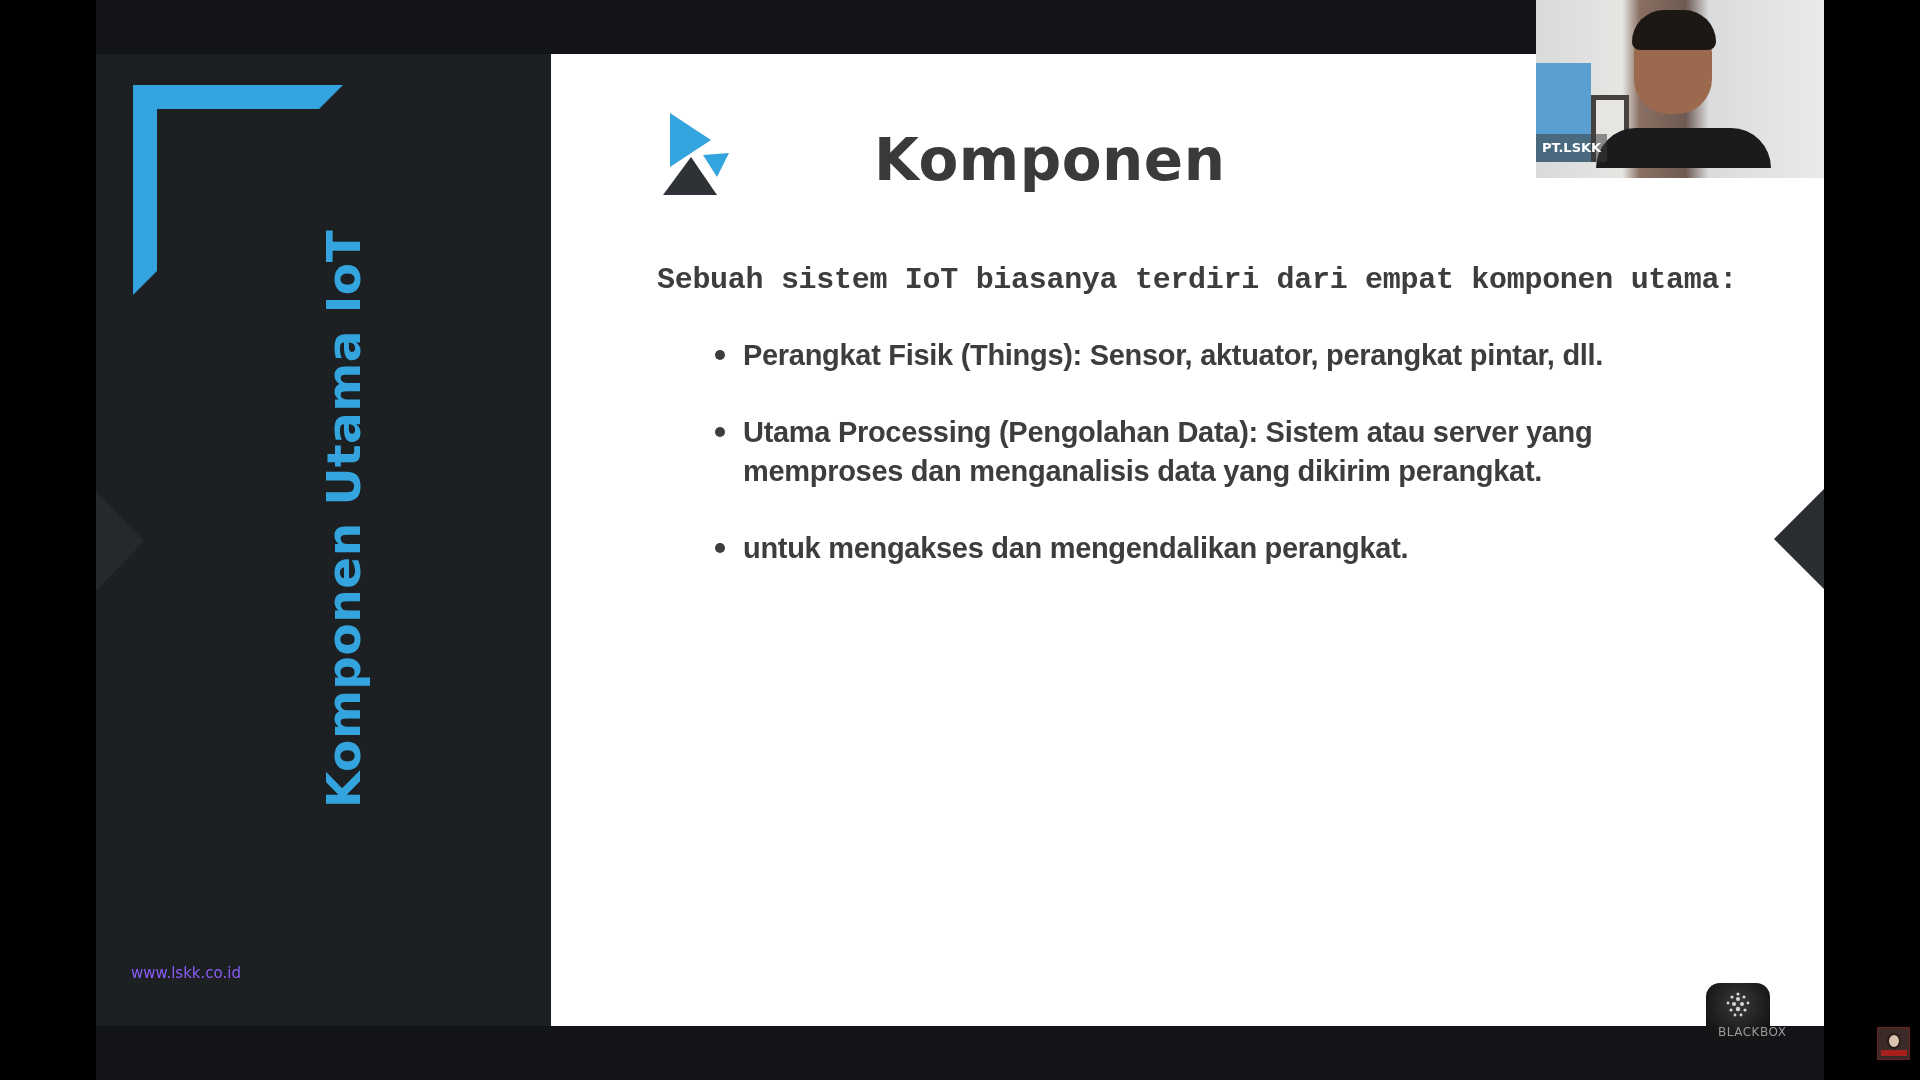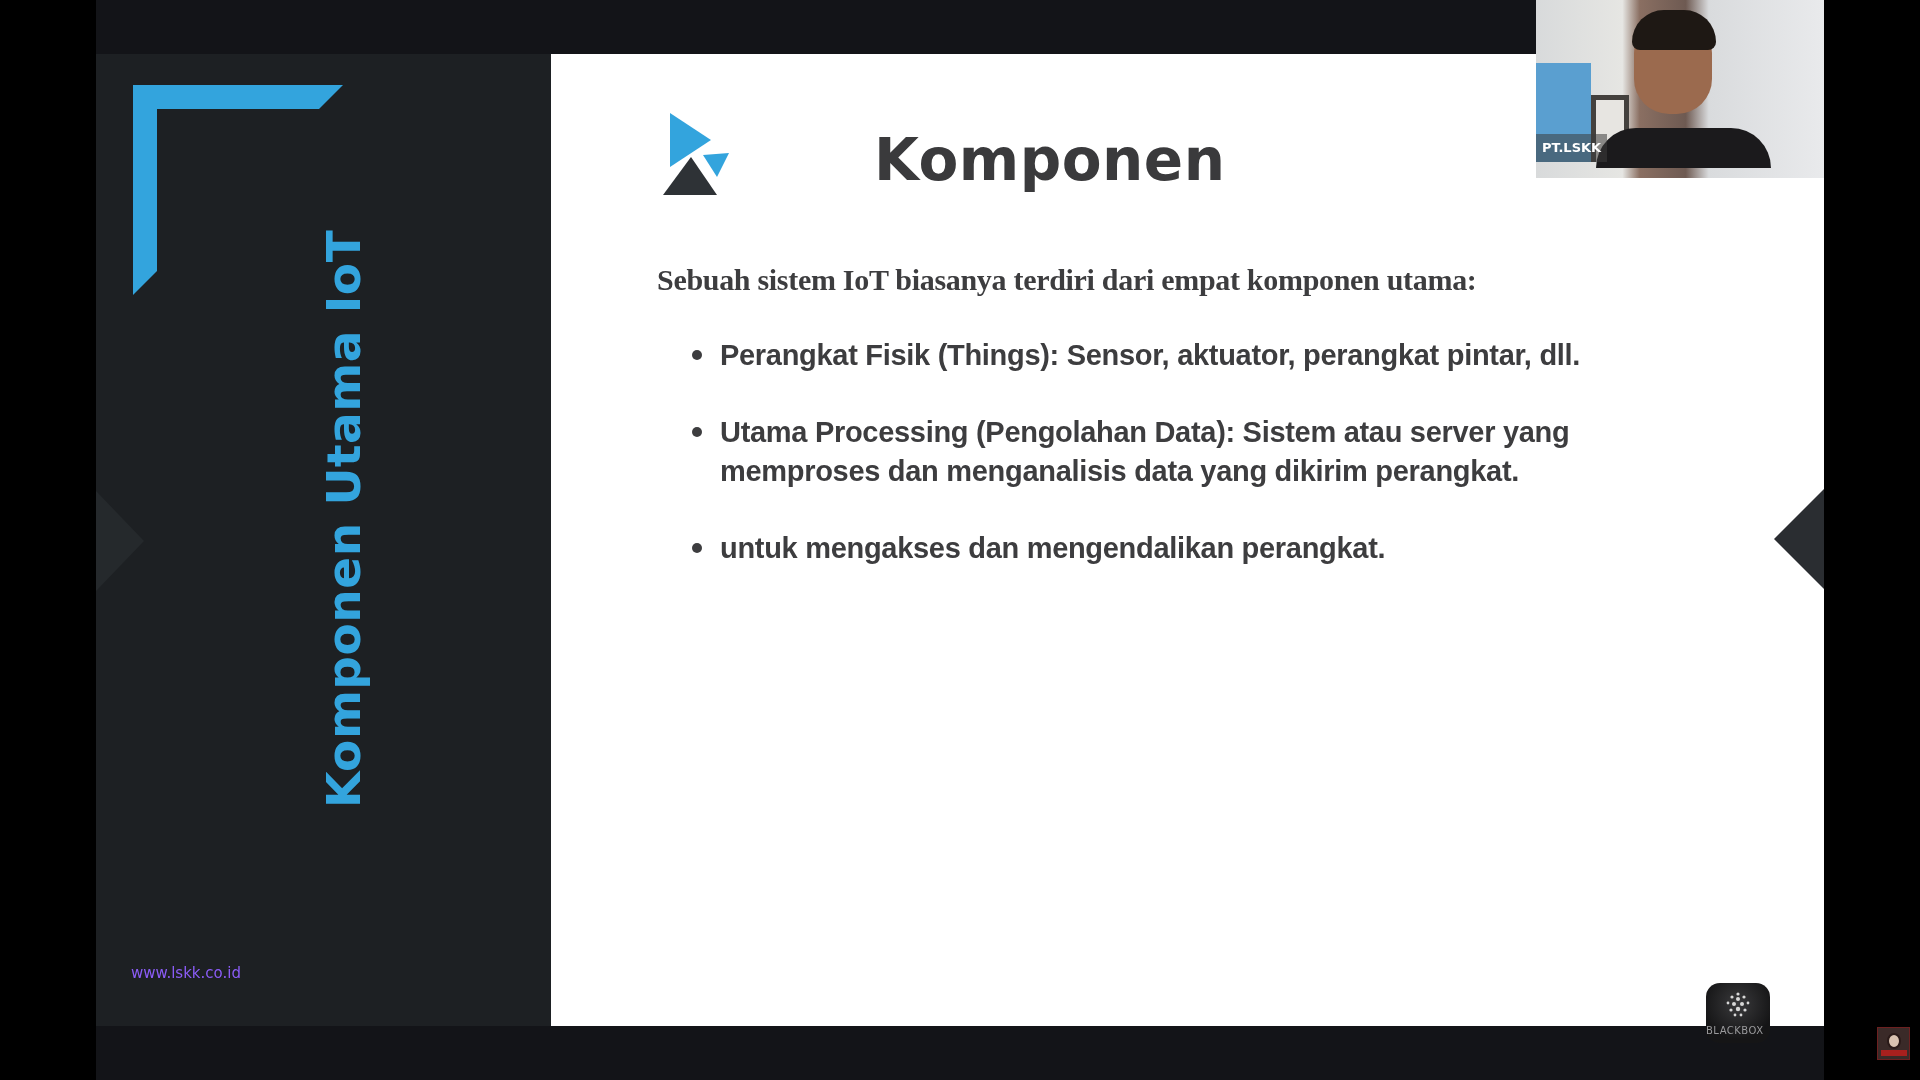--- a/index.html
+++ b/index.html
@@ -111,31 +111,31 @@
       font-size: 58px;
       line-height: 80px;
       color: #3a3a3c;
       letter-spacing: 0.5px;
       margin-left: 36px;
     }
     .intro {
       position: absolute;
       left: 561px;
       top: 206px;
-      font-family: Liberation Serif, serif;
+      font-family: Liberation Mono, monospace;
       font-weight: bold;
       font-size: 30px;
       line-height: 40px;
       color: #3d3d3f;
       white-space: nowrap;
       letter-spacing: -0.3px;
     }
     .bullets {
       position: absolute;
-      left: 596px;
+      left: 619px;
       top: 282px;
       width: 1110px;
       margin: 0;
       padding: 0;
       list-style: none;
     }
     .bullet {
       position: relative;
       padding-left: 28px;
       margin-bottom: 38px;
@@ -206,24 +206,24 @@
       left: 1706px; top: 983px;
       width: 64px; height: 60px;
       border-radius: 14px;
       background: radial-gradient(circle at 50% 35%, #3a3a3c 0%, #151516 70%);
     }
     .blackbox-badge .dots {
       position: absolute; left: 17px; top: 8px;
     }
     .blackbox-badge .label {
       position: absolute;
-      left: 0; right: 0; top: 42px;
+      left: 12px; right: 0; top: 42px;
       text-align: left;
       font-family: "DejaVu Sans", sans-serif;
-      font-size: 10px;
+      font-size: 12px;
       color: #9a9a9c;
       letter-spacing: 0.5px;
     }
     .channel-avatar {
       position: absolute;
       left: 1877px; top: 1027px;
       width: 33px; height: 33px;
       background: #3a2a28;
       border: 1px solid #6d2020;
       box-sizing: border-box;

